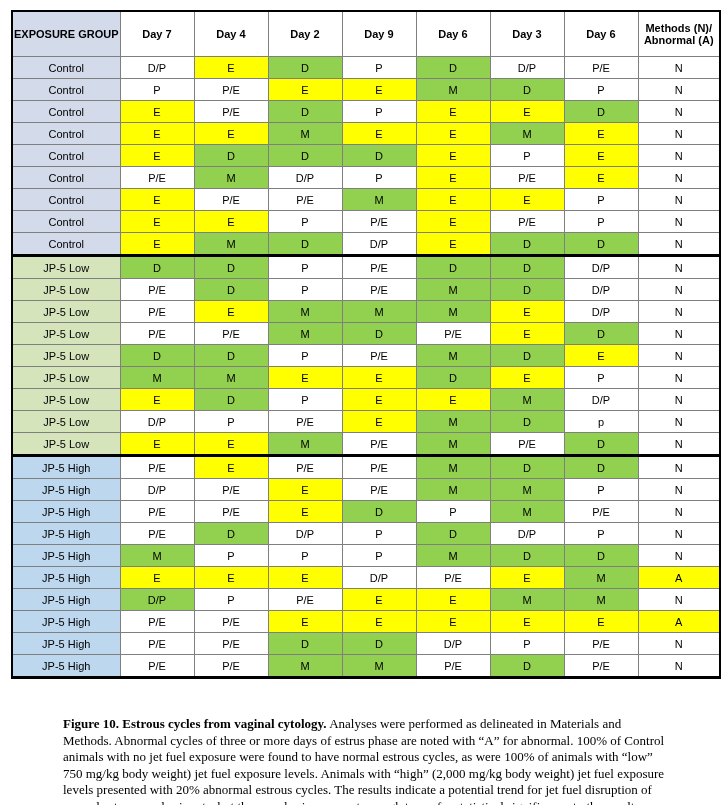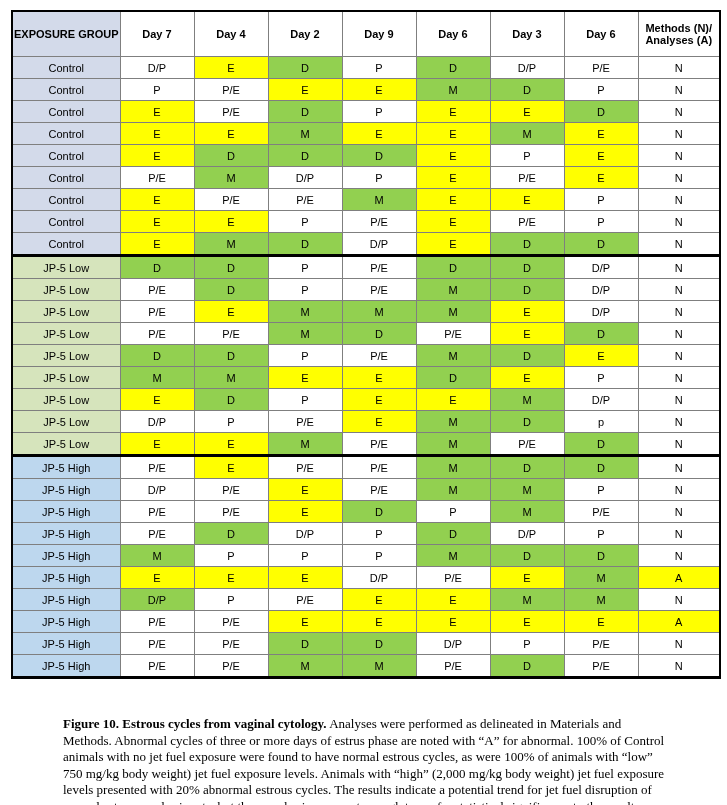--- a/index.html
+++ b/index.html
@@ -57,21 +57,21 @@
         <th id="th-group" style="background-color: rgb(211, 218, 234);">EXPOSURE GROUP</th>
         <th>Day 7</th>
         <th>Day 4</th>
         <th>Day 2</th>
         <th>Day 9</th>
         <th>Day 6</th>
         <th>Day 3</th>
         <th>Day 6</th>
         <th>
           <div>Methods (N)/</div>
-          <div>Analyses (A)</div>
+          <div>Abnormal (A)</div>
         </th>
       </tr>
     </thead>
     <tbody id="table-body">
         <tr>
           <td class="group-cell" style="background-color: rgb(211, 218, 234);">Control</td>
           <td style="background-color: rgb(255, 255, 255);">D/P</td>
           <td style="background-color: rgb(255, 255, 0);">E</td>
           <td style="background-color: rgb(146, 208, 80);">D</td>
           <td style="background-color: rgb(255, 255, 255);">P</td>

